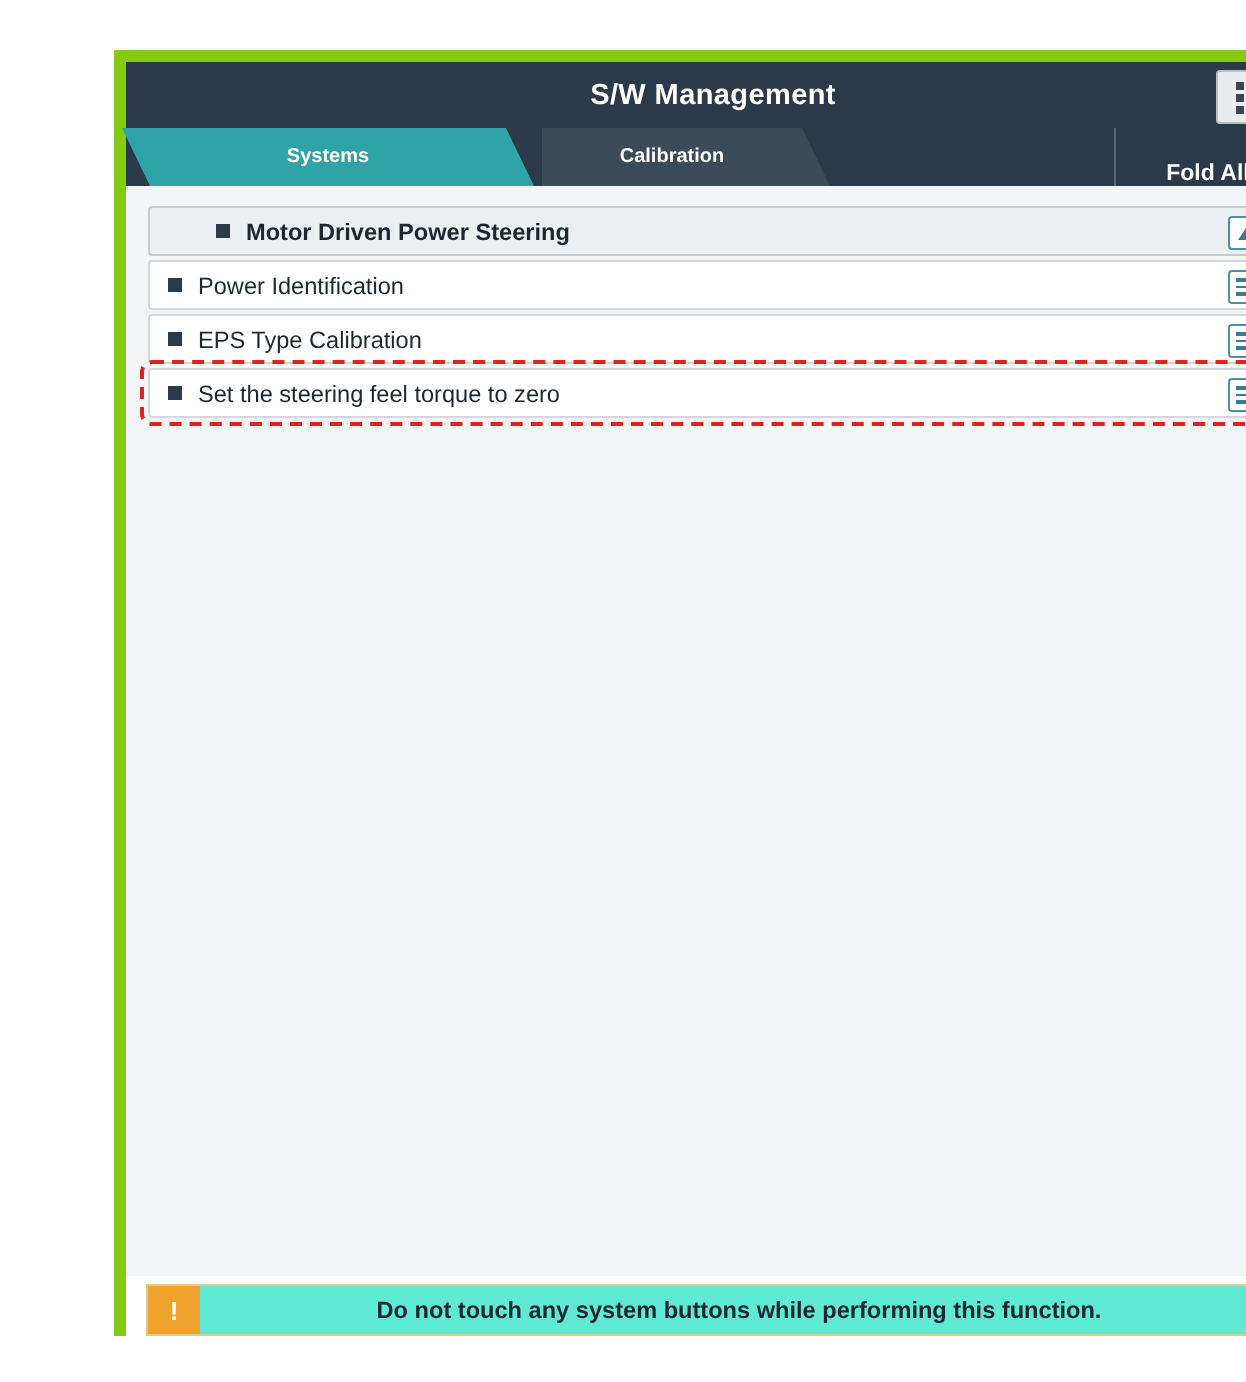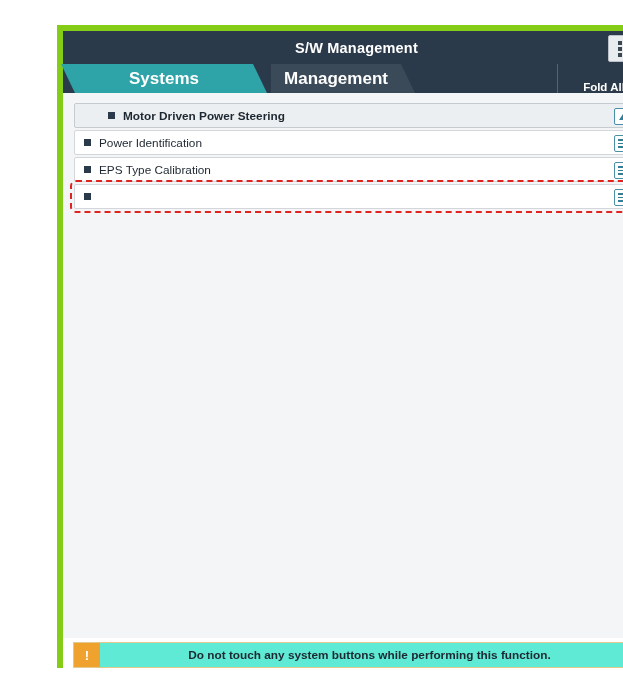--- a/index.html
+++ b/index.html
@@ -75,21 +75,21 @@
     display: flex;
     align-items: stretch;
   }
   .tab {
     position: relative;
     height: 29px;
     display: flex;
     align-items: center;
     justify-content: center;
     color: #ffffff;
-    font-size: 17px;
+    font-size: 10px;
     font-weight: bold;
   }
   .tab.sel {
     background: #2ea3a8;
     width: 178px;
     margin-left: 12px;
   }
   .tab.sel:before {
     content: "";
     position: absolute;
@@ -267,21 +267,21 @@
             <span></span>
         </div>
       </div>
     </div>
 
     <div class="tabbar">
       <div class="tab sel">
         <span>Systems</span>
       </div>
       <div class="tab alt">
-        <span>Management</span>
+        <span>Calibration</span>
       </div>
       <div class="fold-all">
         <span>Fold All</span>
       </div>
     </div>
 
     <div class="content">
 
       <div class="row group">
         <span class="bullet"></span>
@@ -307,20 +307,21 @@
         <span class="label">EPS Type Calibration</span>
         <span class="right-icon">
             <i></i>
             <i></i>
             <i></i>
           </span>
       </div>
 
       <div class="row highlight">
         <span class="bullet"></span>
+        <span class="label">Set the steering feel torque to zero</span>
         <span class="right-icon">
             <i></i>
             <i></i>
             <i></i>
           </span>
       </div>
 
     </div>
 
     <div class="footer">

